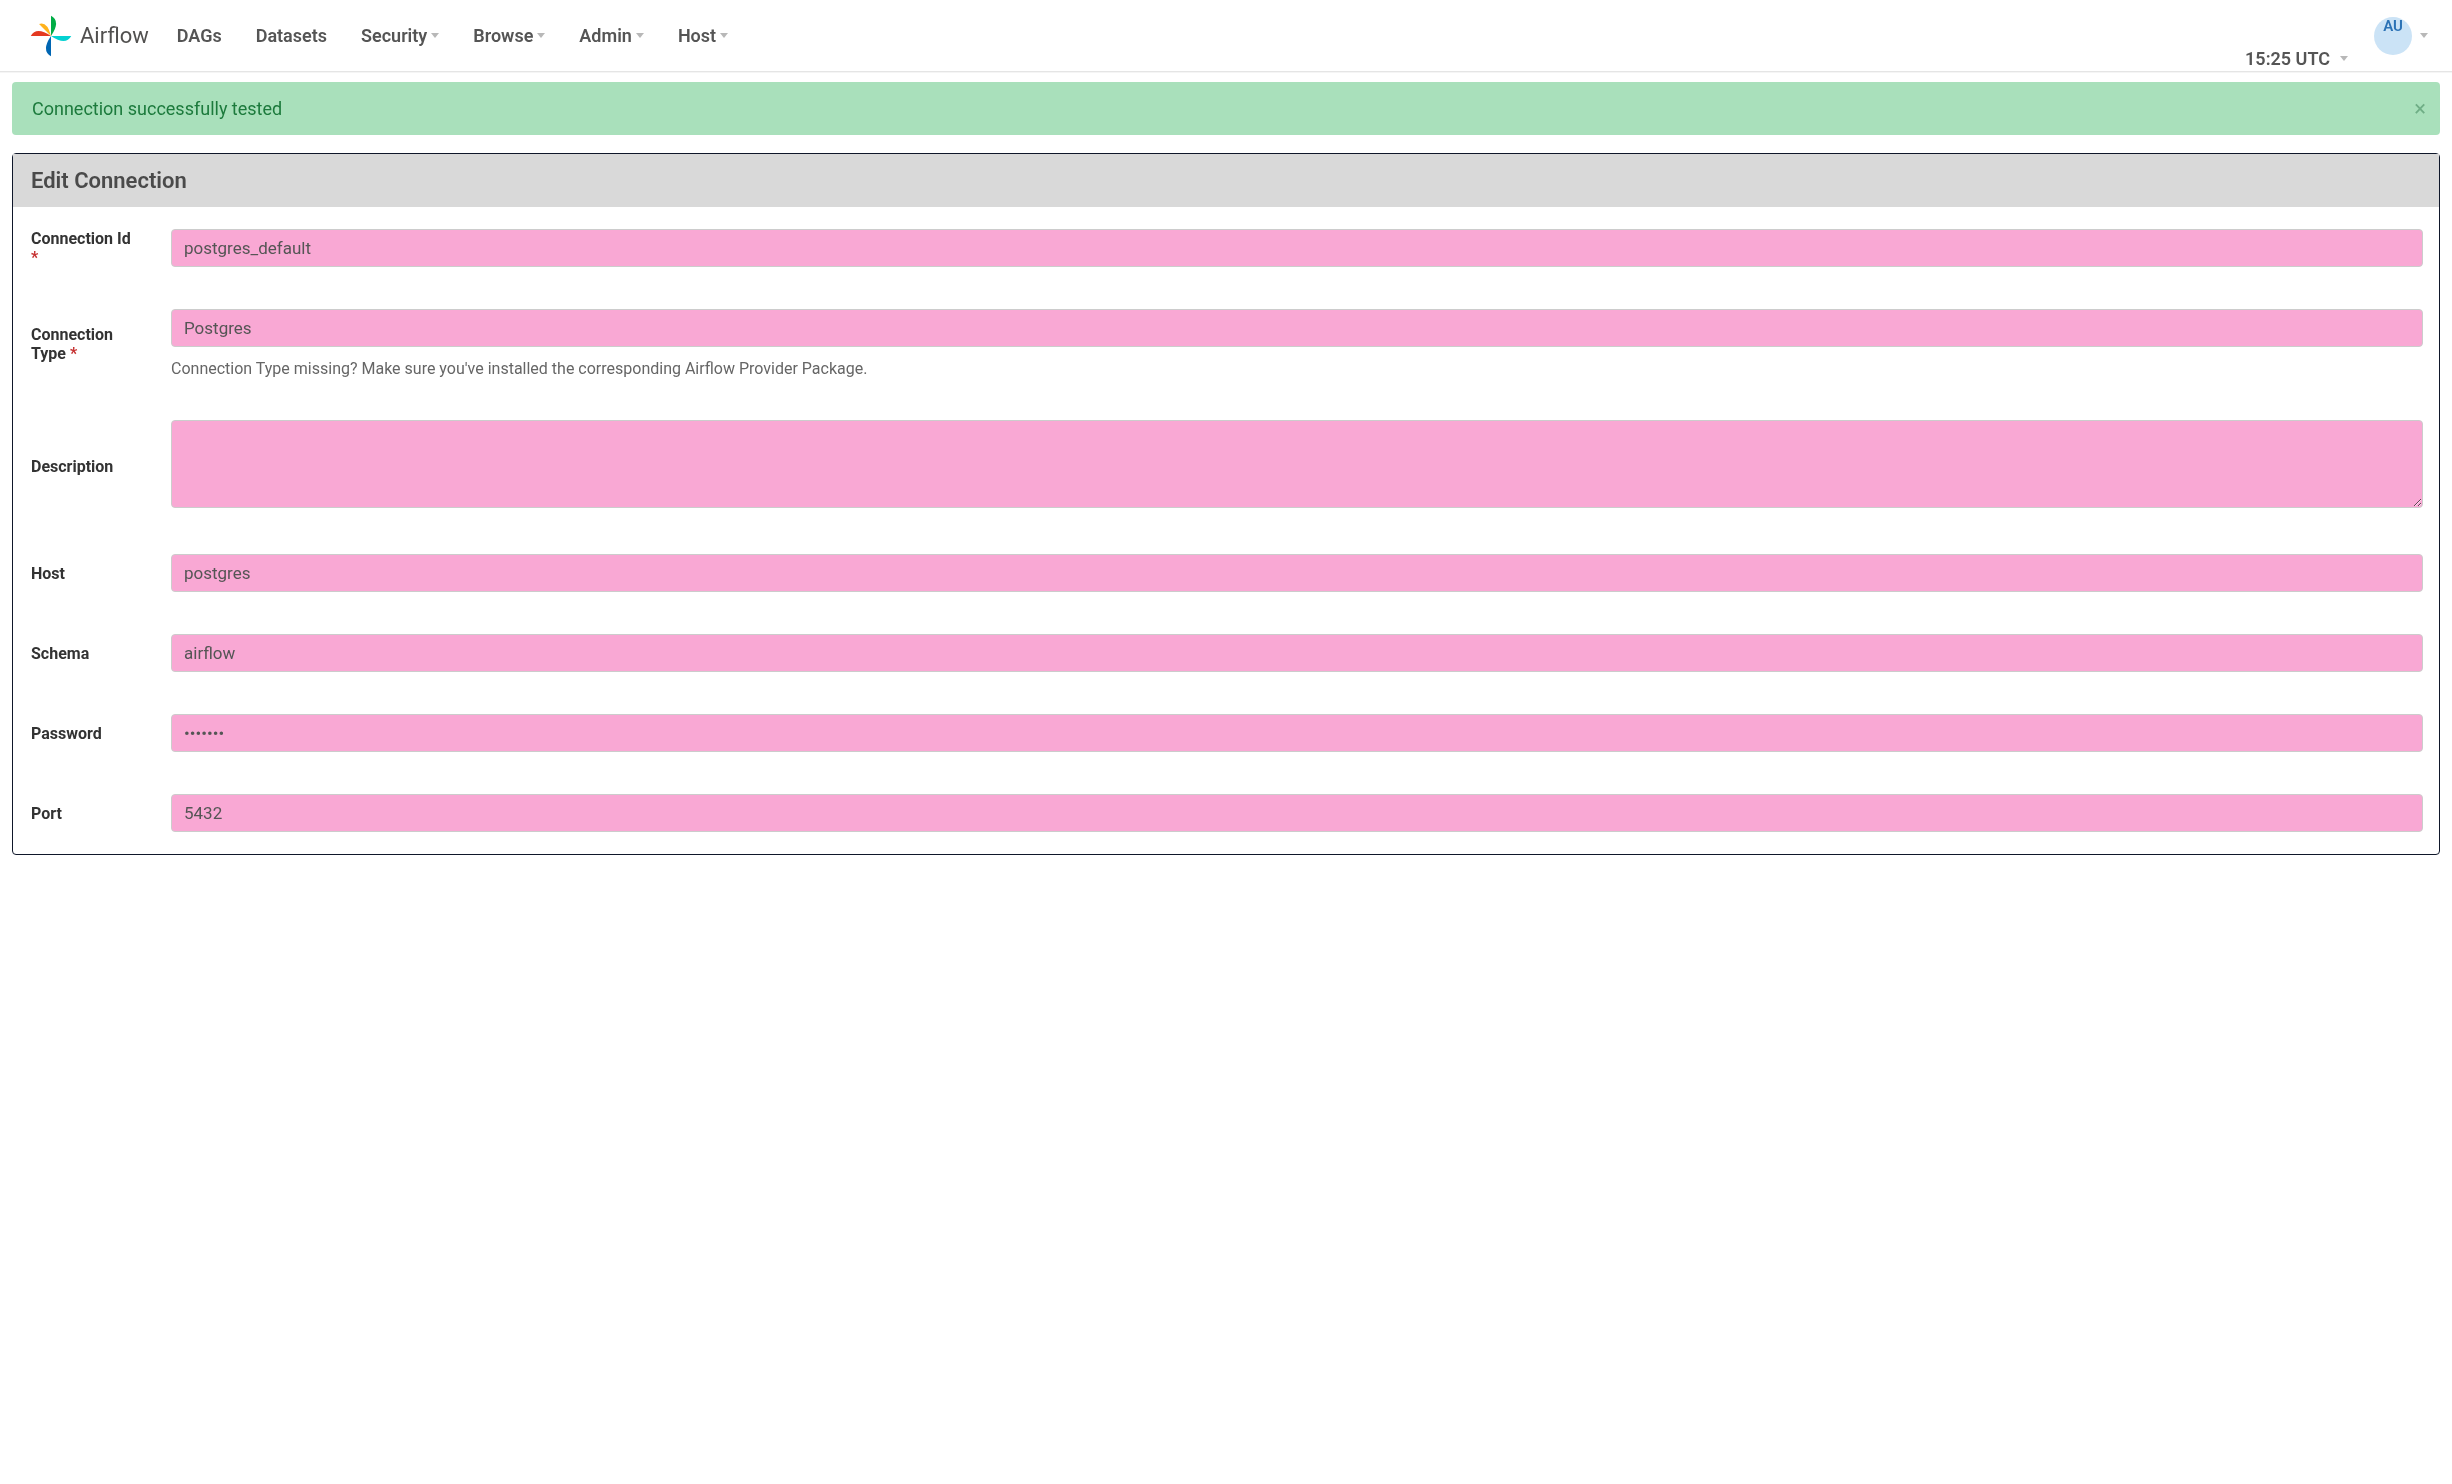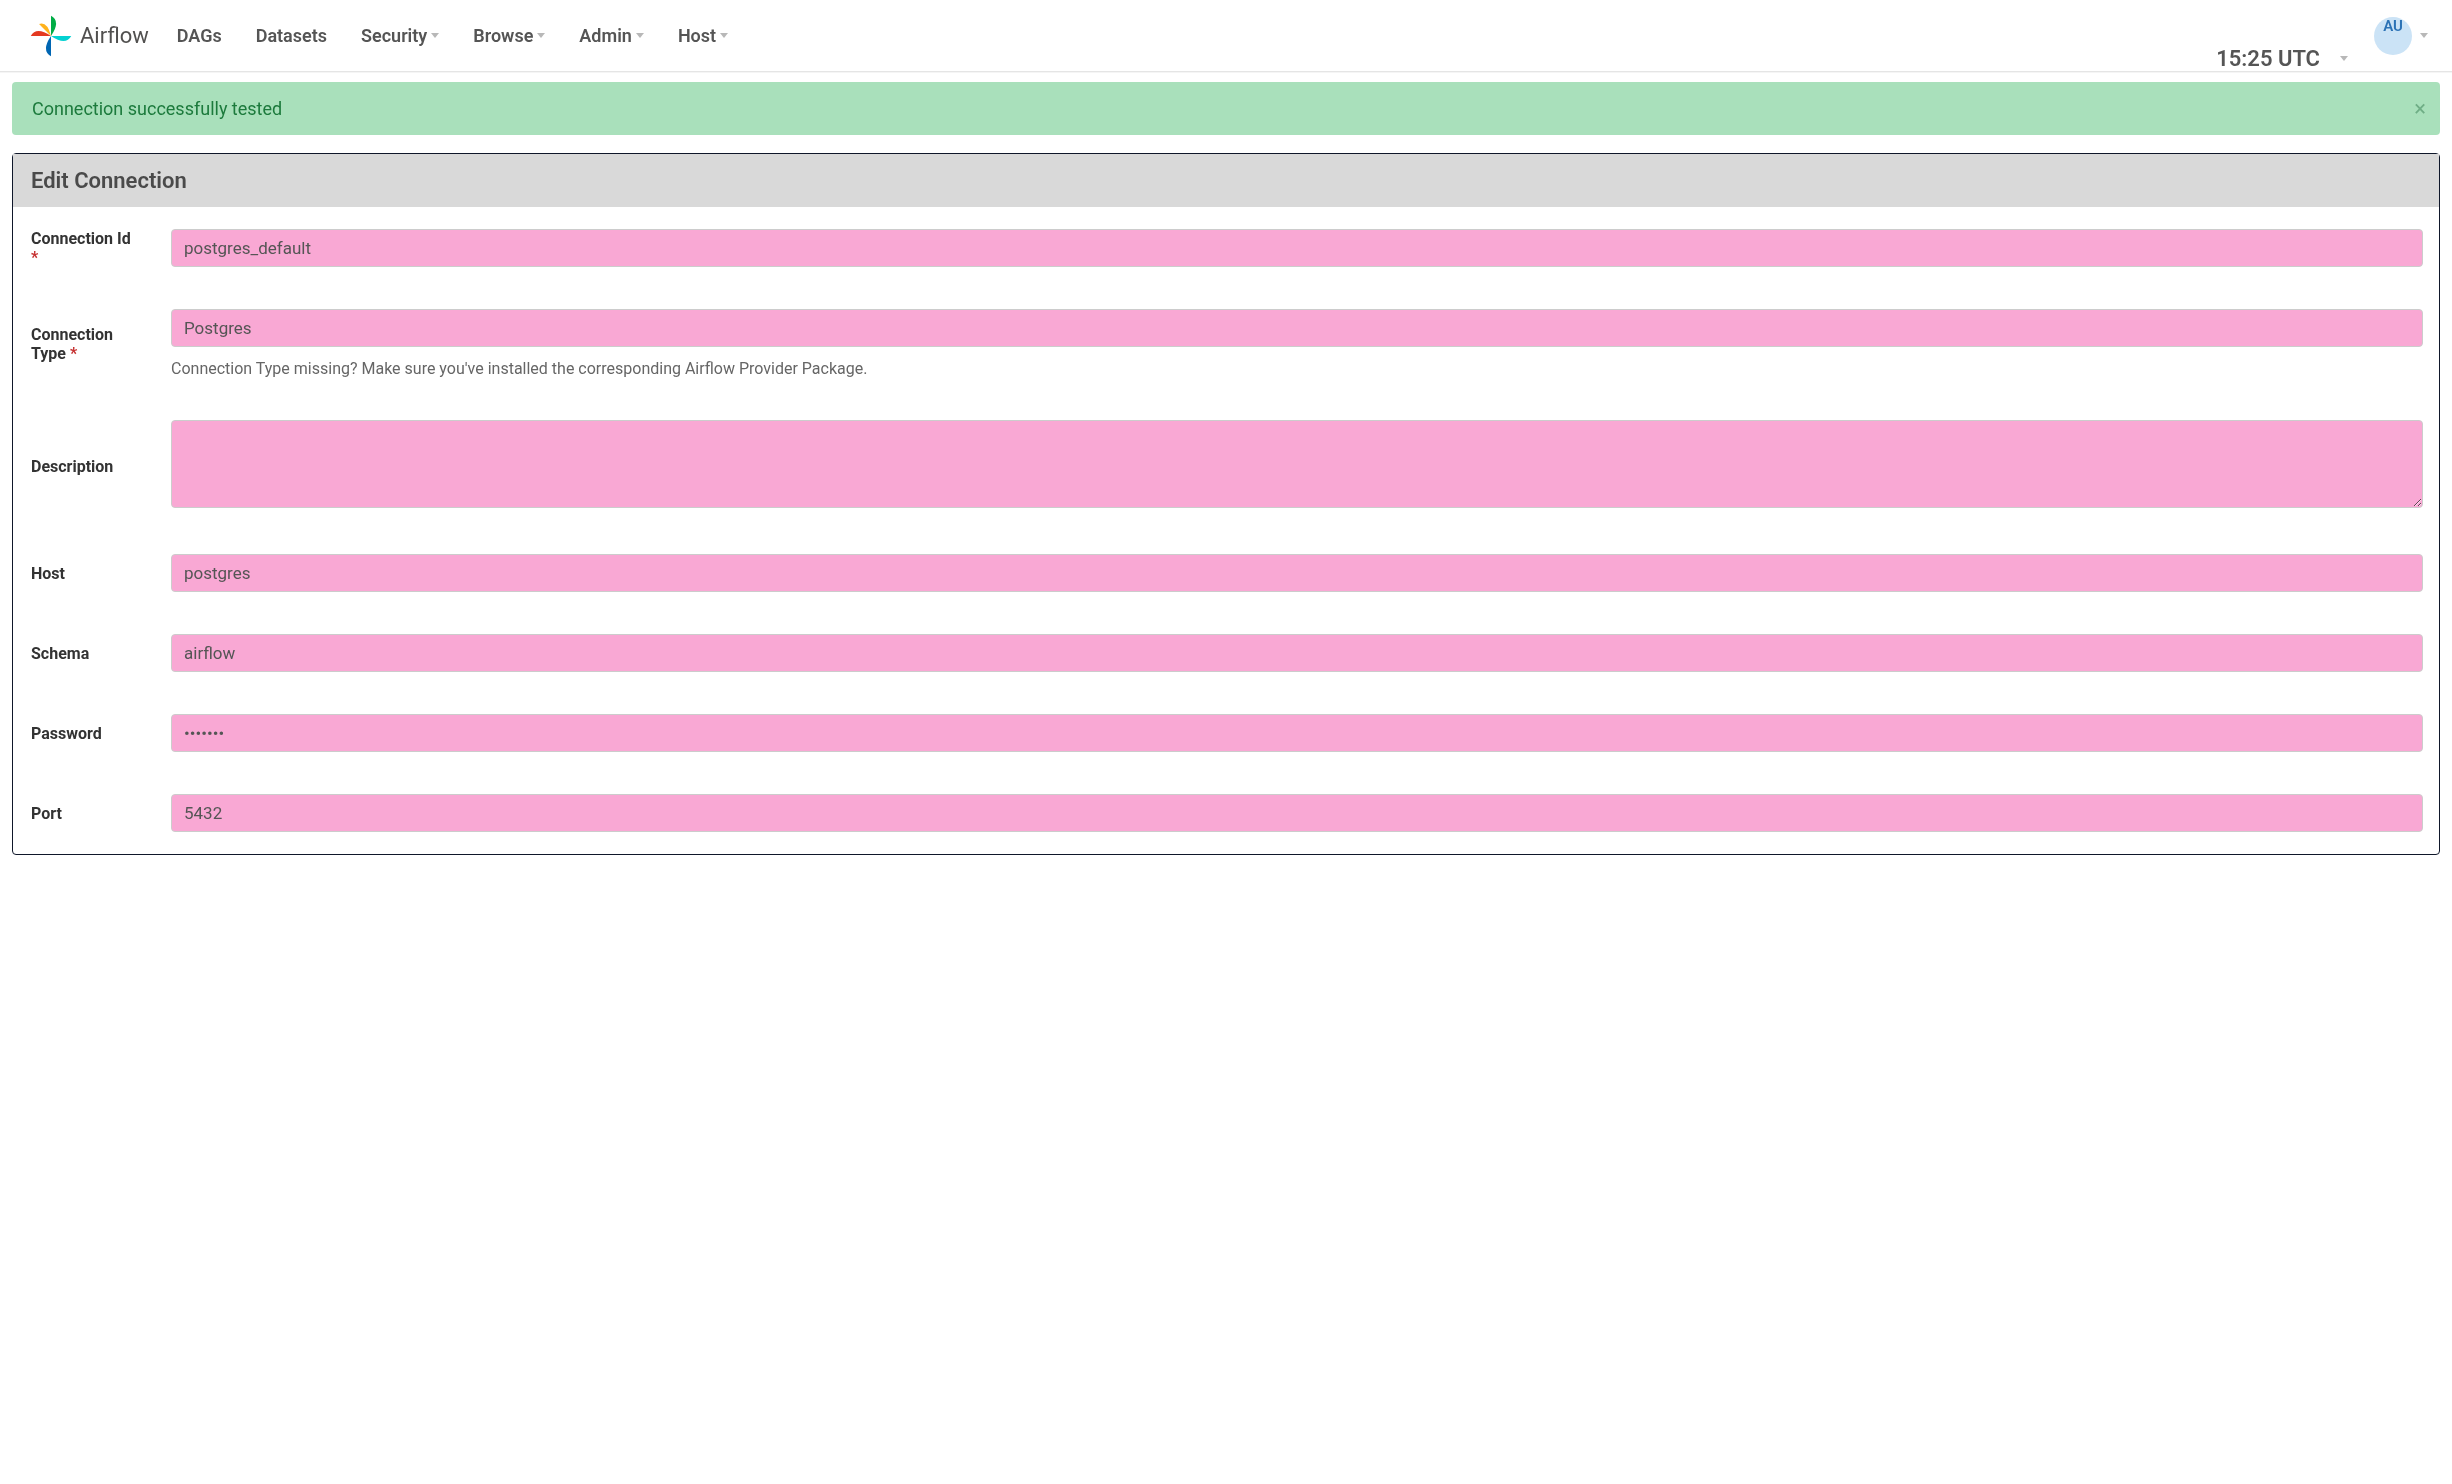--- a/index.html
+++ b/index.html
@@ -24,21 +24,21 @@
   .nav-list { display: flex; list-style: none; gap: 34px; }
   .nav-item {
     font-size: 18px; font-weight: 600; color: #555; cursor: pointer;
     display: flex; align-items: center; gap: 4px;
   }
   .caret {
     width: 0; height: 0; border-left: 4px solid transparent; border-right: 4px solid transparent;
     border-top: 5px solid #b8b8b8;
   }
   .spacer { flex: 1; }
-  .clock { font-size: 22px; font-weight: 600; color: #555; display: flex; align-items: center; gap: 20px; cursor: pointer; margin-right: 26px; margin-top: 46px; }
+  .clock { font-size: 18px; font-weight: 600; color: #555; display: flex; align-items: center; gap: 10px; cursor: pointer; margin-right: 26px; margin-top: 46px; }
   .avatar-wrap { display: flex; align-items: center; gap: 8px; cursor: pointer; }
   .avatar {
     width: 38px; height: 38px; border-radius: 50%; background: #cbe3f6;
     display: flex; justify-content: center;
     font-size: 15px; font-weight: 600; color: #2b72b5;
   }
   
   .page { padding: 10px 12px 0 12px; }
   .alert-success {
     background: #a9e0bb;

